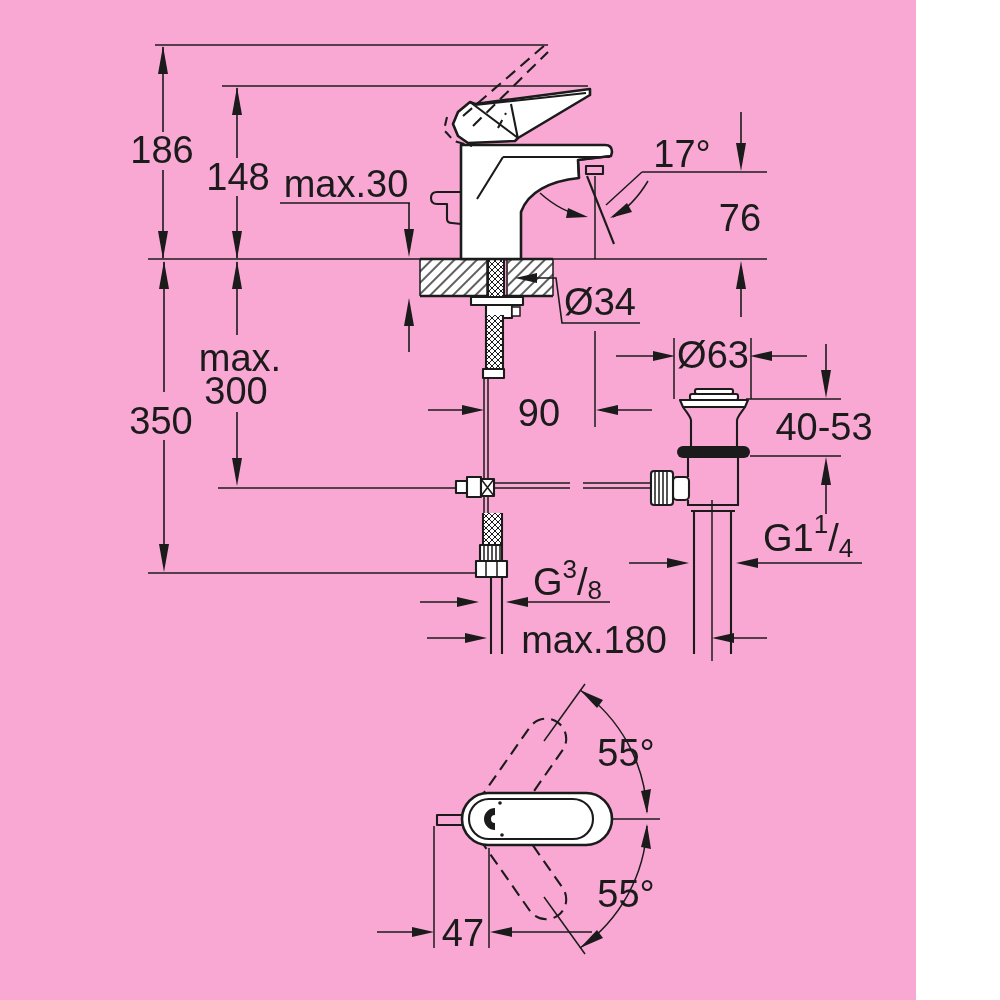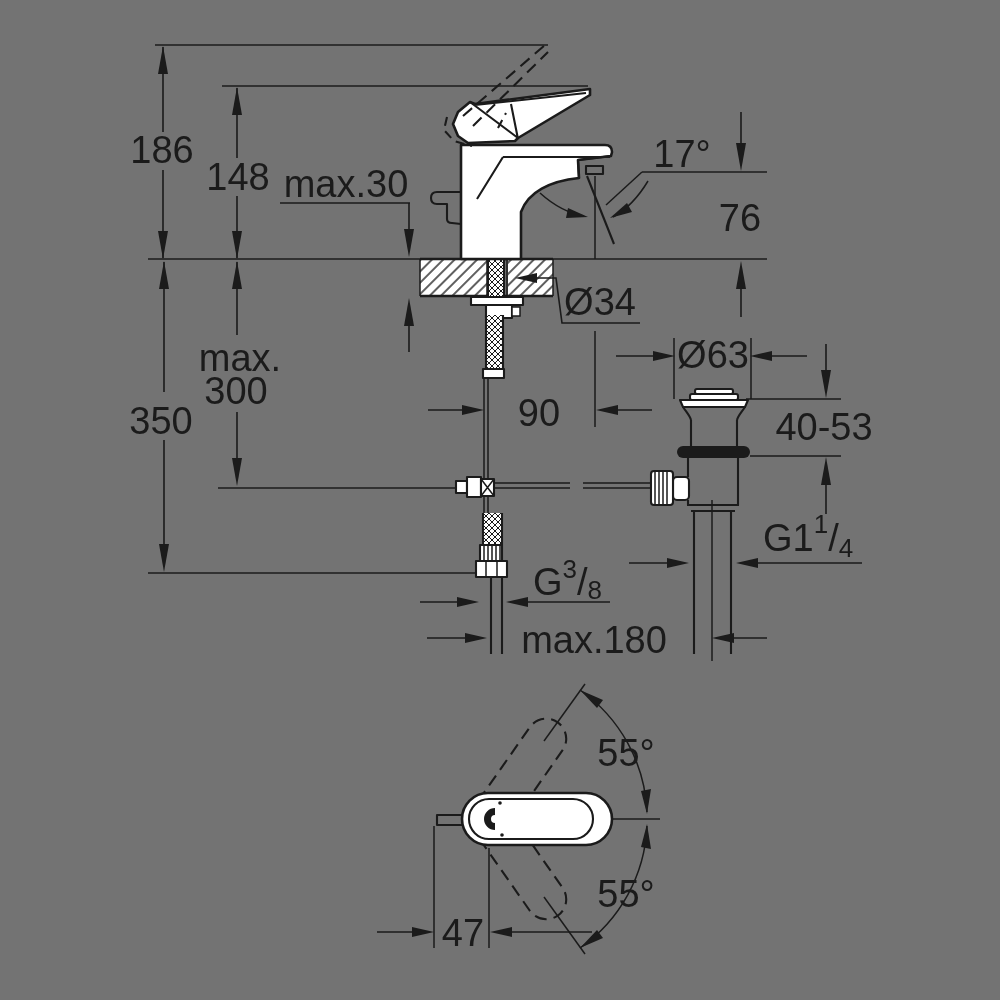--- a/index.html
+++ b/index.html
@@ -1,16 +1,16 @@
 <!DOCTYPE html>
 <html><head>
 <meta charset="utf-8">
 <style>
   html,body{margin:0;padding:0;background:#ffffff;}
-  .canvas{position:relative;width:1000px;height:1000px;background:#737373;overflow:hidden;
+  .canvas{position:relative;width:916px;height:1000px;background:#f9a8d4;overflow:hidden;
           font-family:"Liberation Sans",sans-serif;}
   svg{display:block;}
   svg text{fill:#1b1b1b;font-family:"Liberation Sans",sans-serif;}
   .lbl{font-size:38px;}
   .smf{font-size:26px;}
   .s1{stroke:#1b1b1b;stroke-width:2.6;fill:none;stroke-linejoin:round;}
   .s2{stroke:#1b1b1b;stroke-width:2.1;fill:none;stroke-linejoin:round;}
   .t {stroke:#1b1b1b;stroke-width:1.5;fill:none;}
   .dim{stroke:#1b1b1b;stroke-width:1.6;fill:none;}
   .f {fill:#1b1b1b;stroke:none;}

